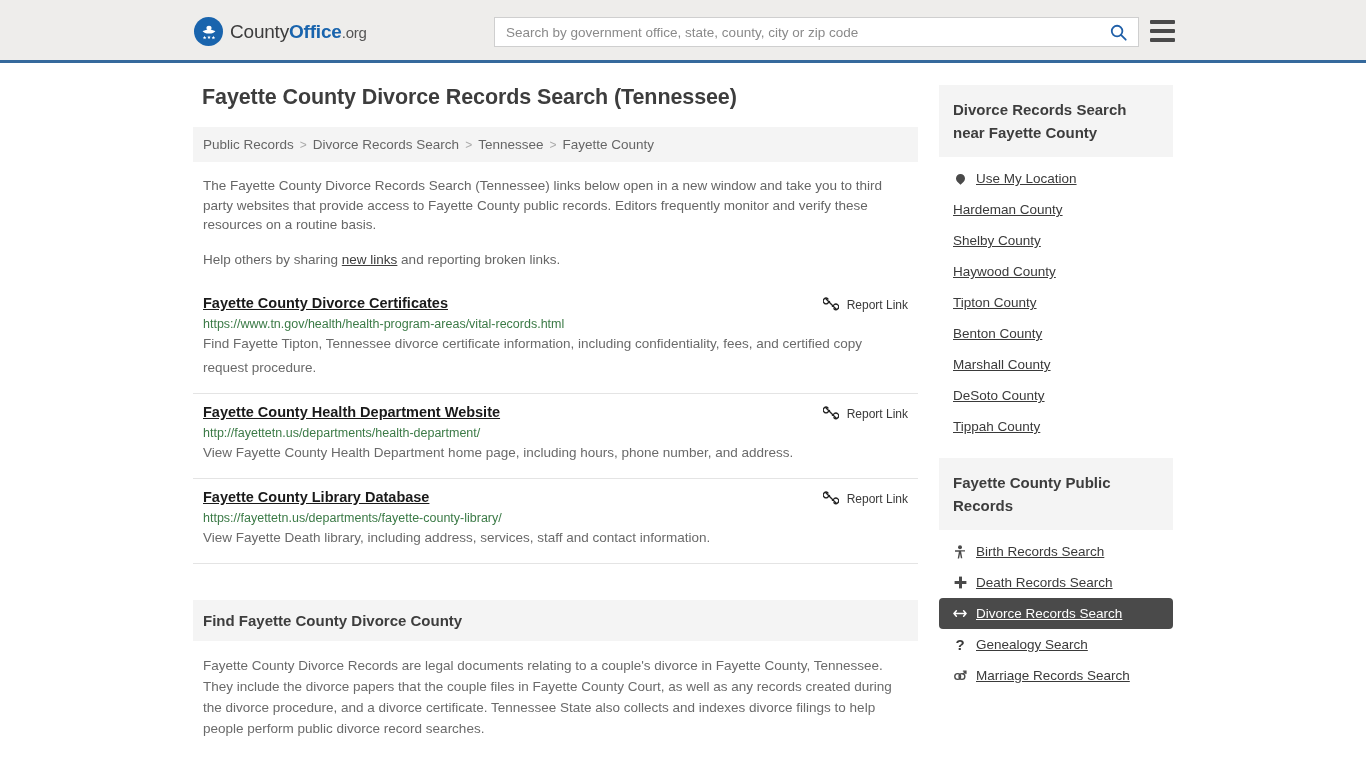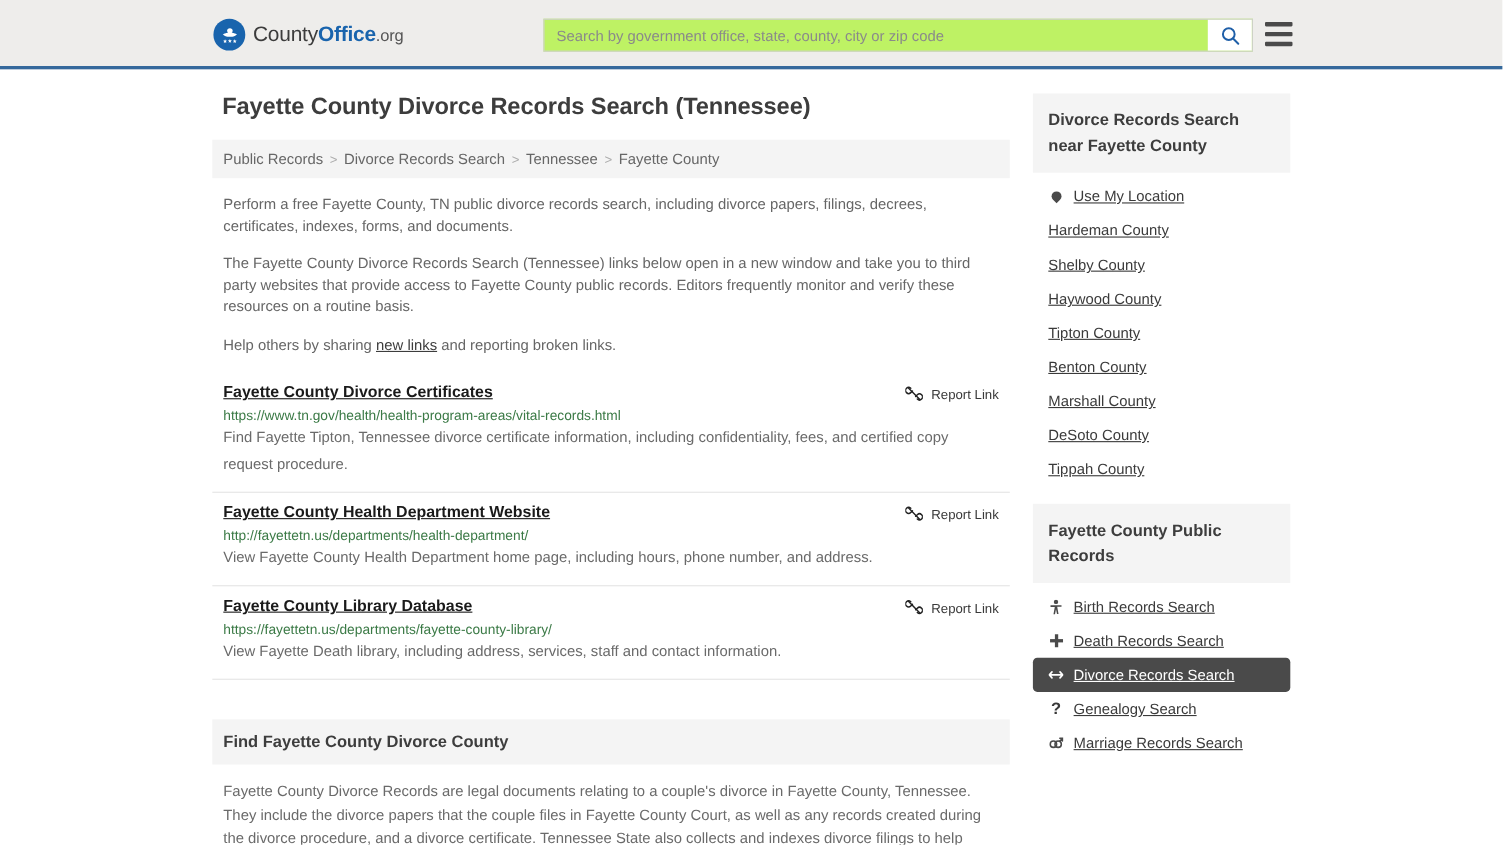--- a/index.html
+++ b/index.html
@@ -47,21 +47,21 @@
   }
   .logo-text .b { color: #1964ad; font-weight: bold; }
   .logo-text .a { font-weight: normal; }
   .logo-text .o { font-size: 15px; color: #555; }
 
   .search-wrap {
     position: absolute;
     left: 494px; top: 17px;
     width: 645px; height: 30px;
     display: flex;
-    background: #bef264;
+    background: #ffffff;
     border: 1px solid #cfcfcf;
   }
   .search-input {
     flex: 1;
     border: 0;
     outline: none;
     padding: 0 11px;
     font-size: 13.5px;
     color: #333;
     font-family: "Liberation Sans", sans-serif;
@@ -302,21 +302,20 @@
         <a href="#">Public Records</a>
         <span class="sep">&gt;</span>
         <a href="#">Divorce Records Search</a>
         <span class="sep">&gt;</span>
         <a href="#">Tennessee</a>
         <span class="sep">&gt;</span>
         <a href="#">Fayette County</a>
       </div>
 
       <div class="intro">
-        <p>Perform a free Fayette County, TN public divorce records search, including divorce papers, filings, decrees, certificates, indexes, forms, and documents.</p>
         <p>The Fayette County Divorce Records Search (Tennessee) links below open in a new window and take you to third party websites that provide access to Fayette County public records. Editors frequently monitor and verify these resources on a routine basis.</p>
         <p><span>Help others by sharing </span><a href="#">new links</a><span> and reporting broken links.</span></p>
       </div>
 
       <div class="results">
 
         <div class="result">
           <div class="result-head">
             <a class="result-title" href="#">Fayette County Divorce Certificates</a>
             <div class="report-link">

